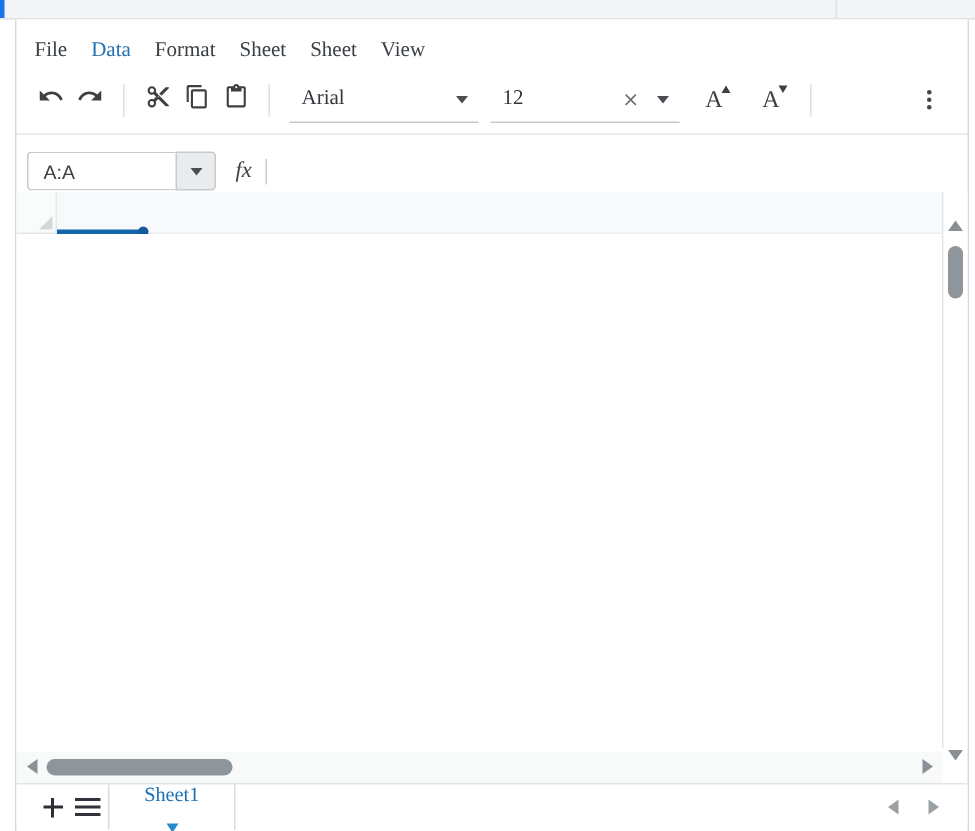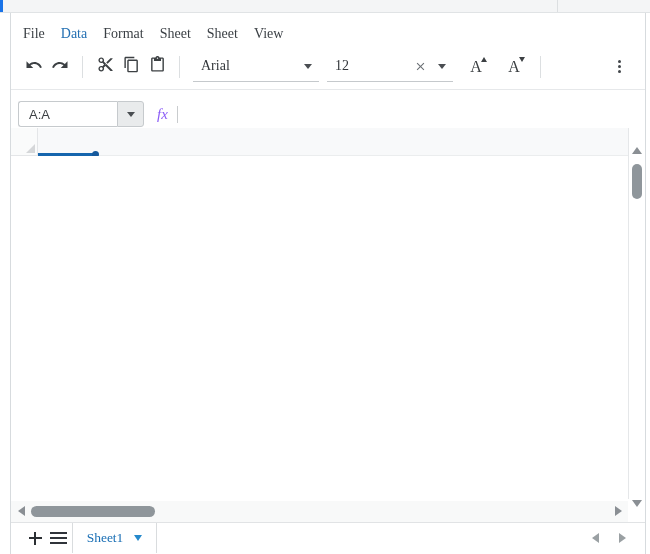--- a/index.html
+++ b/index.html
@@ -54,21 +54,21 @@
   .formulabar{position:absolute;left:0;top:78px;width:634px;height:47px;box-sizing:border-box;
               border-bottom:1px solid #e4e6e8;display:flex;align-items:center;padding-left:7px;}
   .namebox{display:flex;height:26px;flex:none;}
   .namebox-input{width:99px;height:26px;box-sizing:border-box;border:1px solid #c6cacd;
                  border-right:none;border-radius:3px 0 0 3px;background:#fff;outline:none;
                  font-family:"Liberation Sans",sans-serif;font-size:13px;color:#3c4043;
                  padding:0 0 0 10px;}
   .namebox-drop{width:27px;height:26px;box-sizing:border-box;border:1px solid #c6cacd;
                 border-radius:0 3px 3px 0;background:#e9ebec;display:flex;align-items:center;
                 justify-content:center;}
-  .fx{margin-left:13px;font-style:italic;font-size:15px;color:#8b5cf6;flex:none;}
+  .fx{margin-left:13px;font-style:italic;font-size:15px;color:#404040;flex:none;}
   .fx-caret{width:1px;height:17px;background:#c9ccce;margin-left:9px;flex:none;}
   .formula-input{flex:1;height:100%;}
 
   
   .col-header{position:absolute;left:0;top:115px;width:617px;height:28px;background:#f8f9fa;
               border-bottom:1px solid #ebedee;box-sizing:border-box;}
   .corner-cell{position:absolute;left:0;top:115px;width:27px;height:28px;background:#fafbfb;
                border-right:1px solid #e4e6e8;border-bottom:1px solid #e4e6e8;box-sizing:border-box;}
   .corner-tri{position:absolute;right:2px;bottom:2px;width:0;height:0;
               border-left:9px solid transparent;border-bottom:9px solid #d5d7d9;}
@@ -99,21 +99,21 @@
   .add-sheet{position:absolute;left:13px;top:4px;width:22px;height:22px;display:flex;
              align-items:center;justify-content:center;}
   .plus{position:relative;width:13px;height:13px;}
   .plus:before{content:"";position:absolute;left:0;top:5.5px;width:13px;height:2px;background:#2b2f33;}
   .plus:after{content:"";position:absolute;left:5.5px;top:0;width:2px;height:13px;background:#2b2f33;}
   .sheet-list{position:absolute;left:39px;top:5px;width:17px;height:20px;display:flex;
               flex-direction:column;justify-content:center;gap:3px;}
   .sheet-list i{display:block;height:2px;background:#30343a;}
   .sheet-tab{position:absolute;left:61px;top:0;width:85px;height:30px;box-sizing:border-box;
              border-left:1px solid #d9dcde;border-right:1px solid #d9dcde;display:flex;
-             align-items:center;justify-content:center;gap:11px;}
+             align-items:center;justify-content:center;gap:11px;flex-direction:column;}
   .sheet-tab-label{font-size:13.5px;color:#1a6fb5;}
   .caret-blue{width:0;height:0;border-left:4.5px solid transparent;border-right:4.5px solid transparent;
               border-top:6px solid #2589cc;}
   .nav-prev{position:absolute;left:581px;top:10px;width:0;height:0;border-top:5px solid transparent;
             border-bottom:5px solid transparent;border-right:7px solid #9aa0a3;}
   .nav-next{position:absolute;left:608px;top:10px;width:0;height:0;border-top:5px solid transparent;
             border-bottom:5px solid transparent;border-left:7px solid #9aa0a3;}
 </style>
 </head>
 <body>

